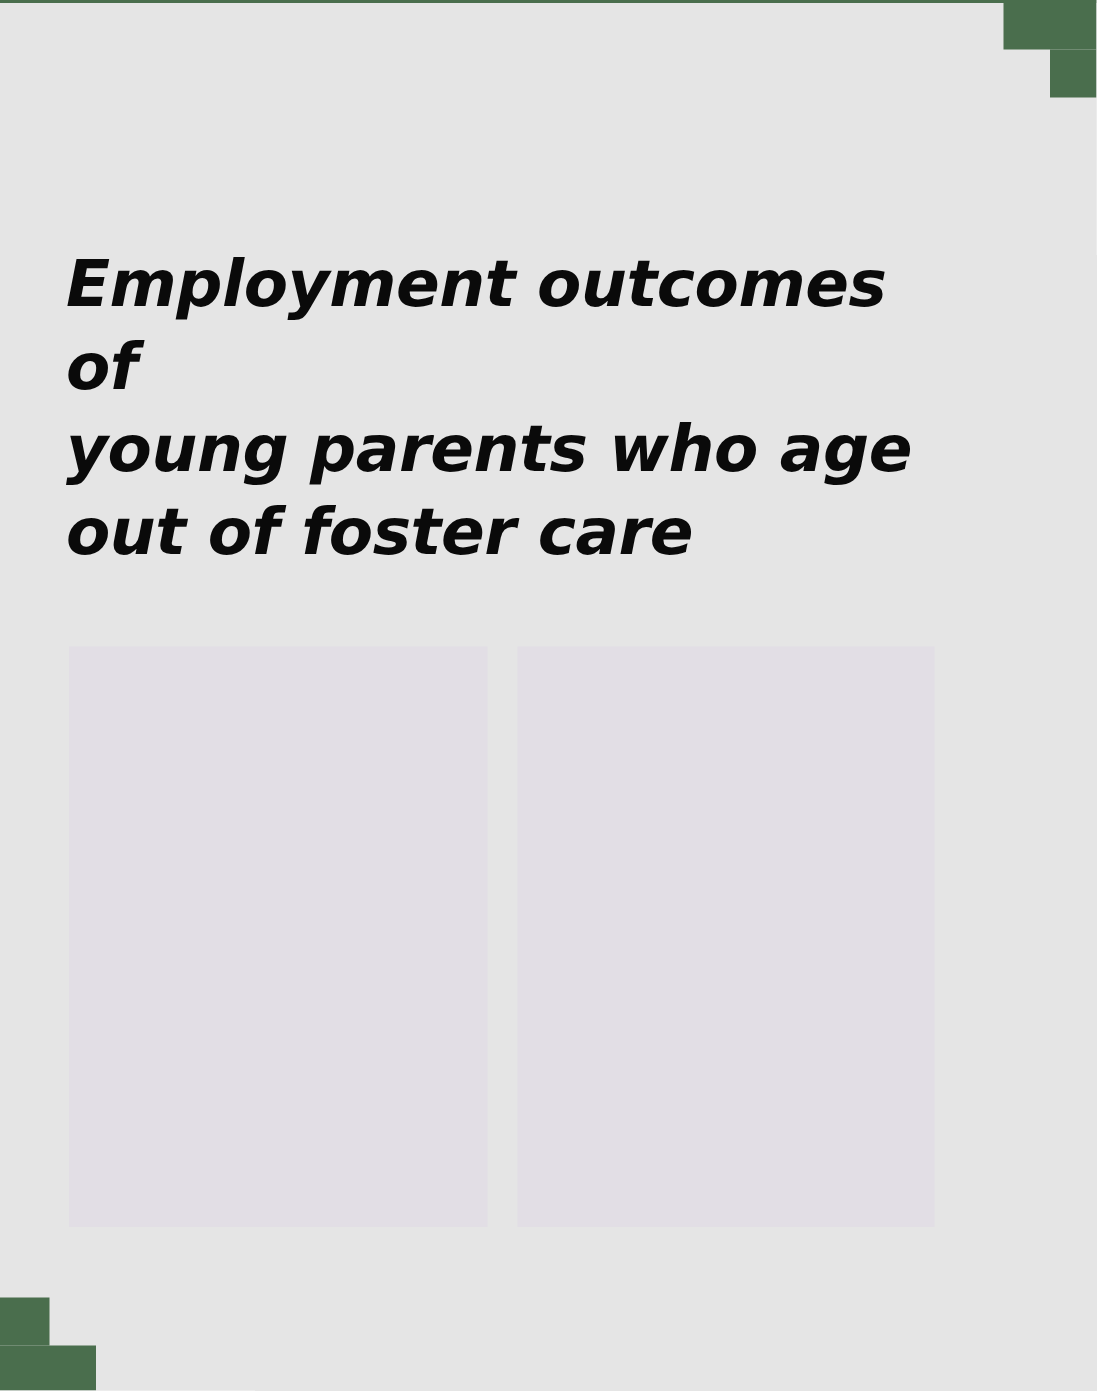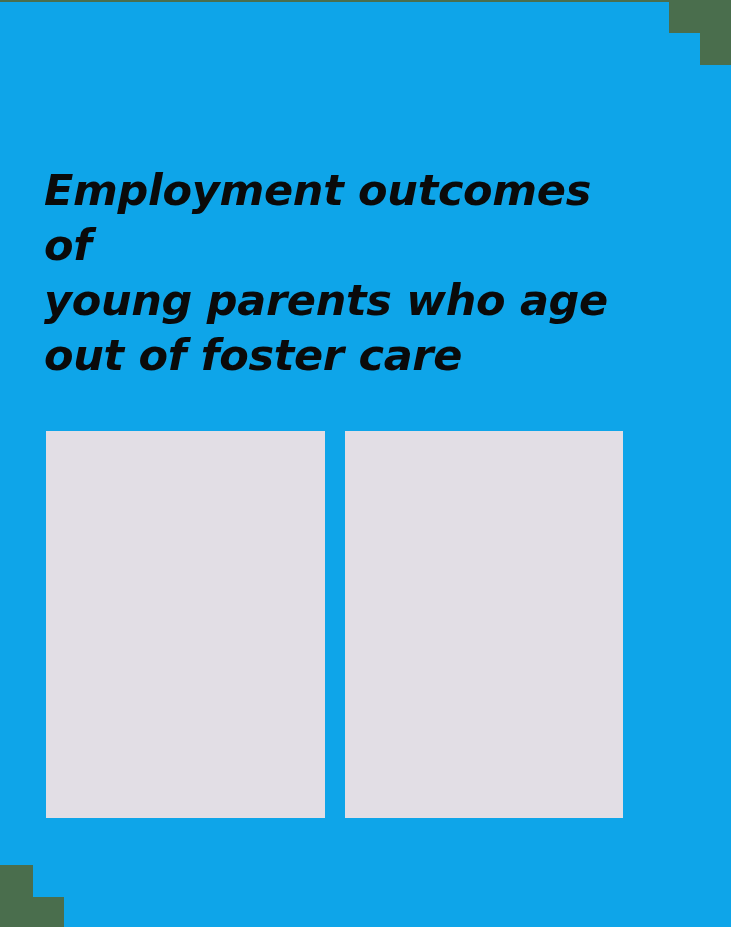--- a/index.html
+++ b/index.html
@@ -12,21 +12,21 @@
     height: 927px;
     background: #ffffff;
     font-family: "Liberation Sans", sans-serif;
     overflow: hidden;
   }
 
   #page {
     position: relative;
     width: 731px;
     height: 927px;
-    background: #0ea5e9;
+    background: #e5e5e5;
     overflow: hidden;
   }
 
   
   .top-rule {
     position: absolute;
     left: 0;
     top: 0;
     width: 731px;
     height: 2px;

